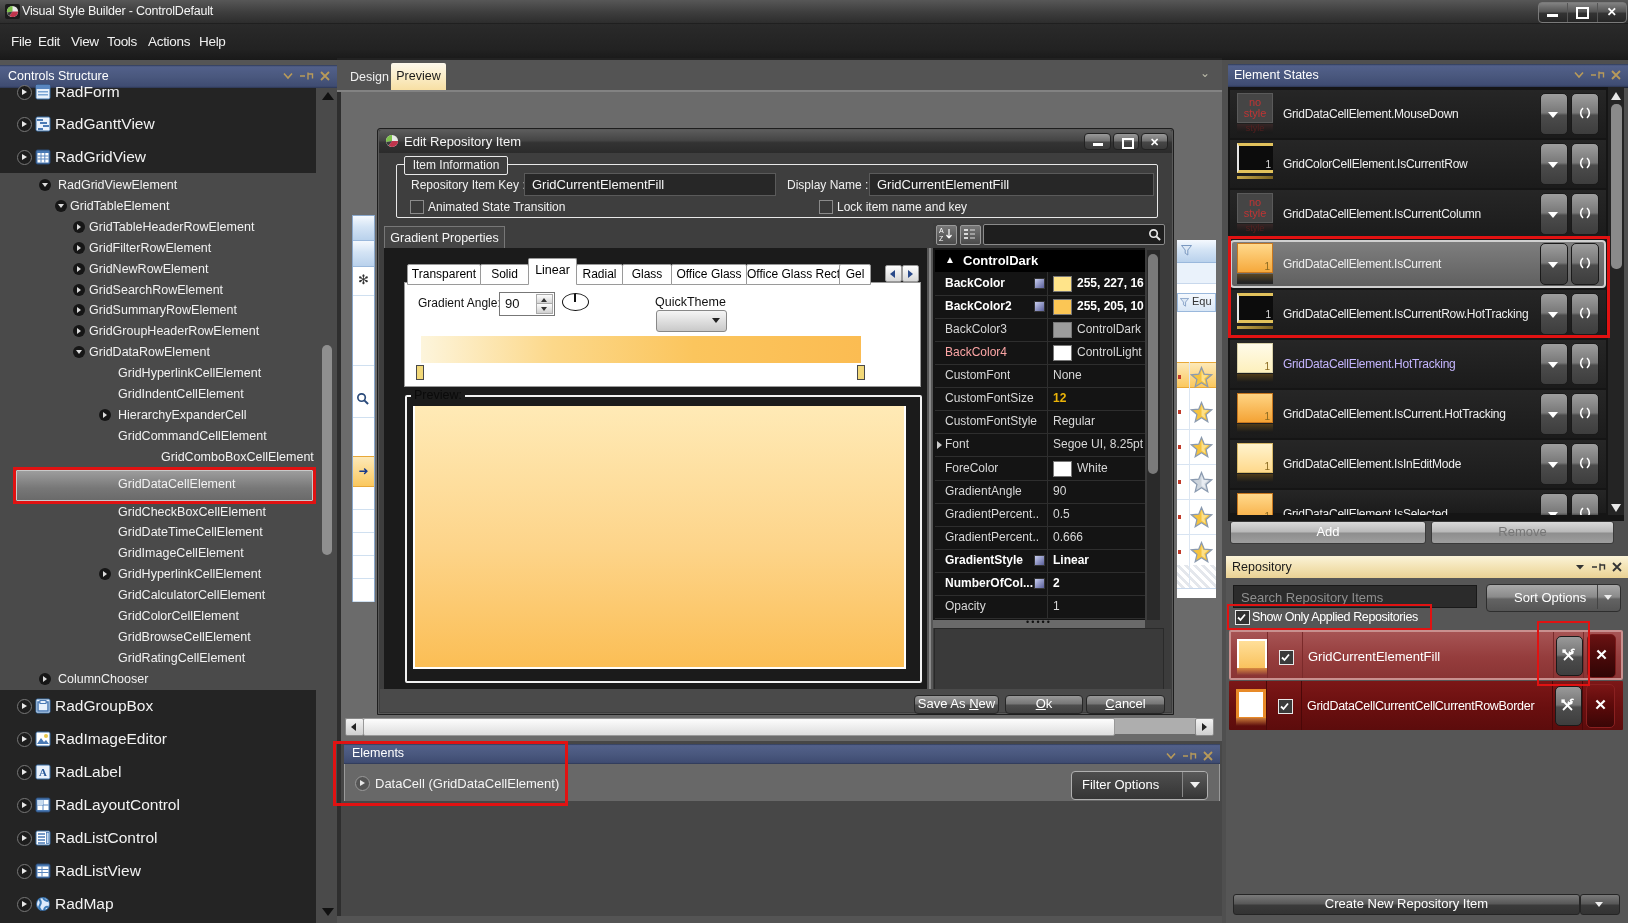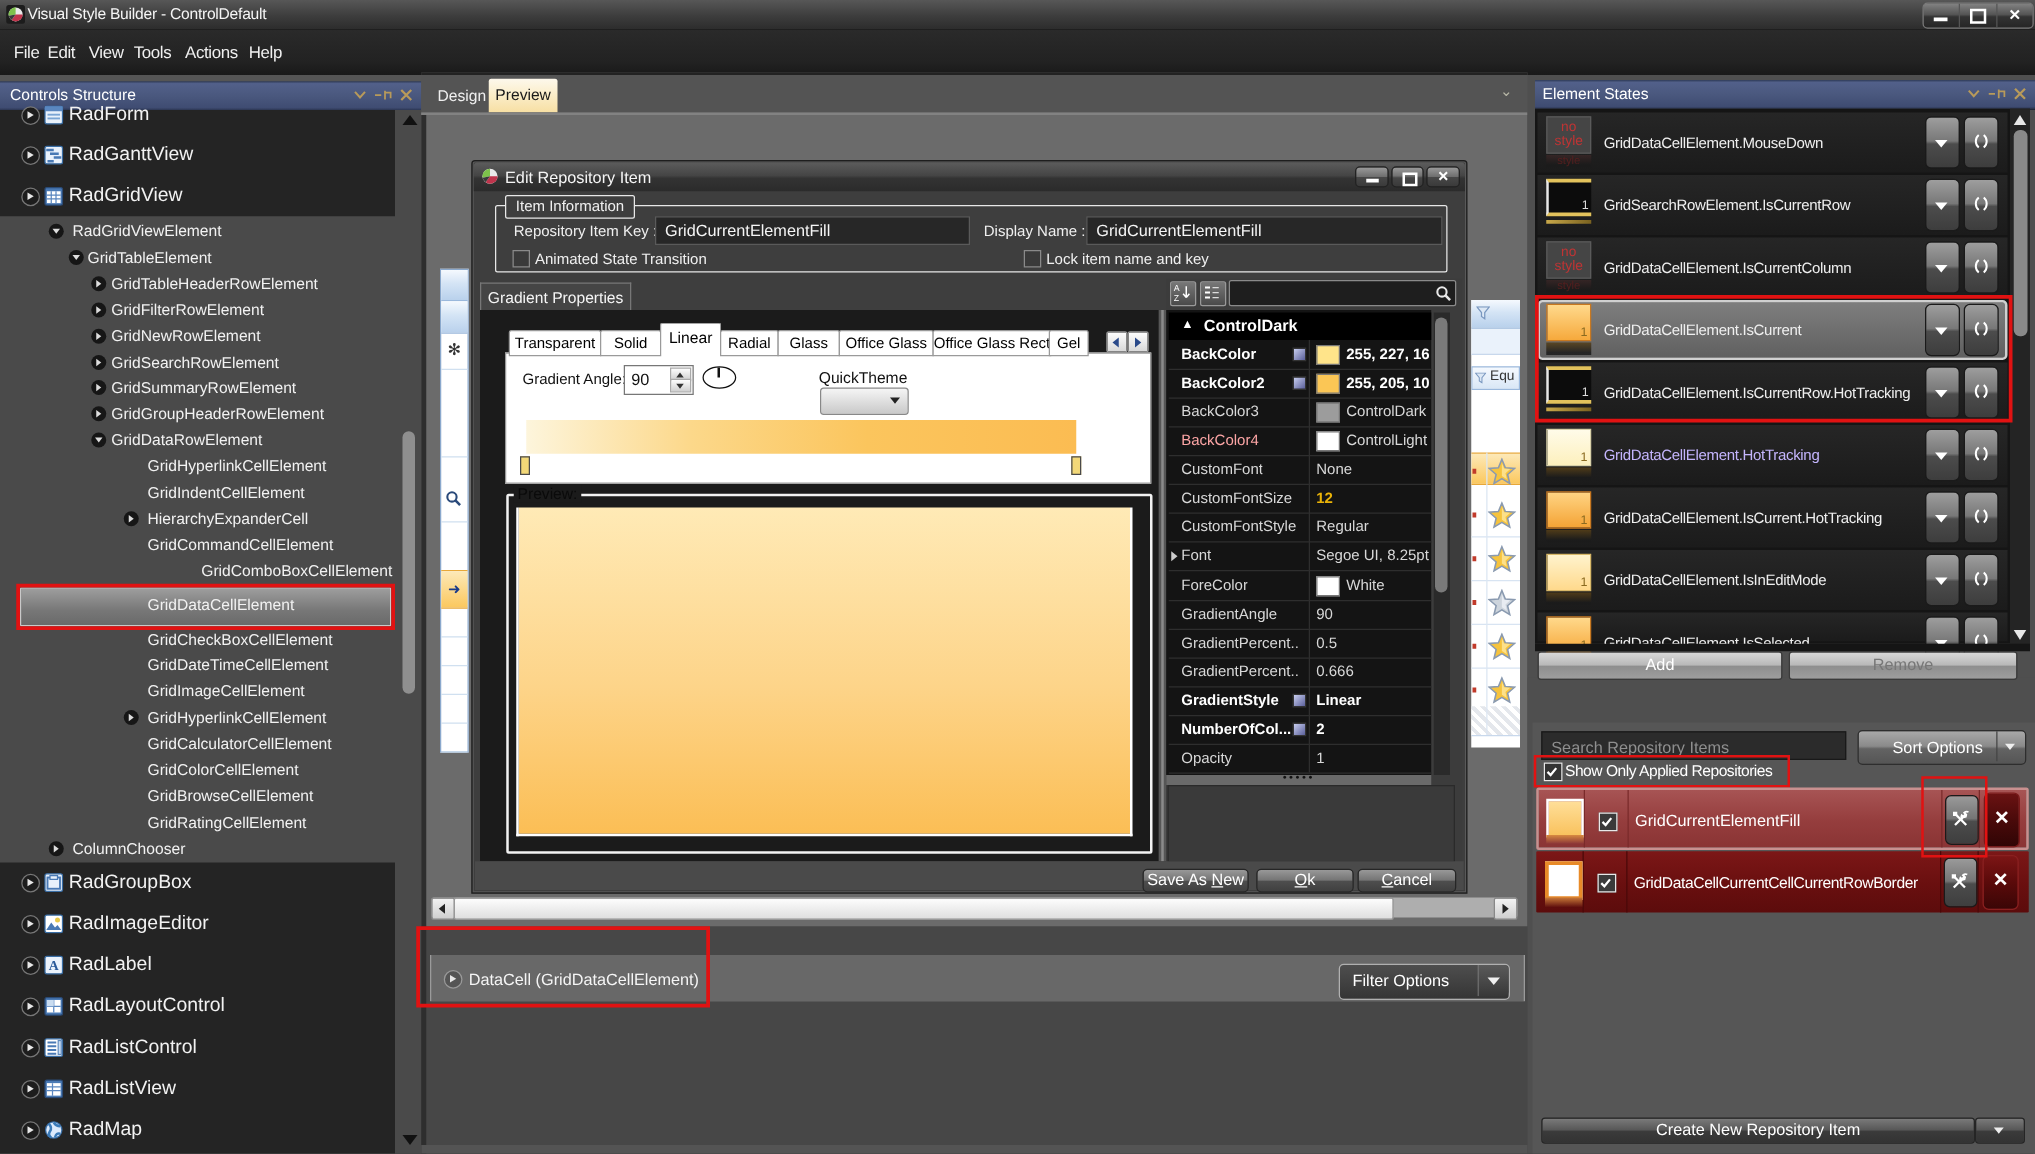--- a/index.html
+++ b/index.html
@@ -269,20 +269,30 @@
 <div class="r" style="left:345px;top:718px;width:869px;height:16px;background:#aeaeae;border-radius:2px;">
 <div style="position:absolute;left:0;top:0;width:17px;height:16px;background:linear-gradient(#f2f2f2,#cfcfcf);border:1px solid #888;border-radius:2px;">
         <div style="position:absolute;left:5px;top:4px;border-right:5px solid #222;border-top:4px solid transparent;border-bottom:4px solid transparent;"></div>
       </div>
 <div style="position:absolute;left:18px;top:0px;width:750px;height:16px;background:linear-gradient(#fdfdfd,#dedede);border:1px solid #999;border-radius:2px;"></div>
 <div style="position:absolute;right:0;top:0;width:17px;height:16px;background:linear-gradient(#f2f2f2,#cfcfcf);border:1px solid #888;border-radius:2px;">
         <div style="position:absolute;left:6px;top:4px;border-left:5px solid #222;border-top:4px solid transparent;border-bottom:4px solid transparent;"></div>
       </div>
 </div>
 
+<div class="r bluehdr" style="left:344px;top:744px;width:876px;height:20px;">
+<div class="r" style="left:8px;top:2px;">Elements</div>
+<div class="hdricons" style="top:6px;">
+        <svg width="48" height="12" viewBox="0 0 48 12">
+          <path d="M1 3.5 L5 8 L9 3.5" stroke="#b89a5a" stroke-width="1.6" fill="none"></path>
+          <path d="M17 6 h5 M25 2.5 v7 M25 4 h4.5 v4.5" stroke="#b89a5a" stroke-width="1.4" fill="none"></path>
+          <path d="M38 2 L46 10 M46 2 L38 10" stroke="#b89a5a" stroke-width="1.8" fill="none"></path>
+        </svg>
+      </div>
+</div>
 <div class="r" style="left:344px;top:764px;width:874px;height:37px;background:#686868;border:1px solid #9a9a9a;border-top:none;"></div>
 <div class="r" style="left:344px;top:801px;width:876px;height:115px;background:#474747;"></div>
 <div class="r expc" style="left:355px;top:776px;background:#555;border-color:#999;"></div>
 <div class="r" style="left:375px;top:776px;font-size:13px;color:#f5f5f5;">DataCell (GridDataCellElement)</div>
 <div class="r" style="left:1071px;top:771px;width:135px;height:27px;background:linear-gradient(#4e4e4e,#353535);border:1px solid #b0b0b0;border-radius:4px;">
 <div style="position:absolute;left:10px;top:5px;font-size:13px;color:#fff;">Filter Options</div>
 <div style="position:absolute;right:0;top:0;width:24px;height:25px;border-left:1px solid #888;background:linear-gradient(#5a5a5a,#383838);border-radius:0 4px 4px 0;">
         <div style="position:absolute;left:7px;top:10px;border-top:6px solid #f0f0f0;border-left:5px solid transparent;border-right:5px solid transparent;"></div>
       </div>
 </div>
@@ -483,21 +493,21 @@
     <div class="r esbtn" style="left:1571px;top:93px;"><svg width="24" height="38" viewBox="0 0 24 38">
         <path d="M10 14 a6.5 6.5 0 0 0 0 10 M14 14 a6.5 6.5 0 0 1 0 10" stroke="#fff" stroke-width="1.6" fill="none"></path>
       </svg></div>
     <div class="esitem" style="top:140px;height:48px;"></div>
     <div class="esico" style="left:1237px;top:143px;">
       <div style="position:absolute;left:0;top:0;width:36px;height:30px;background:#0c0c0c;border-left:2px solid #e8e8e8;border-top:3px solid #e2c25c;border-bottom:3px solid #e2c25c;box-sizing:border-box;">
         <span style="position:absolute;right:2px;bottom:0px;color:#ddd;font-size:10px;">1</span>
       </div>
       <div style="position:absolute;left:0;top:33px;width:36px;height:3px;background:linear-gradient(to right,#c8a84a,#7a6220);"></div>
     </div>
-    <div class="r" style="left:1283px;top:157px;font-size:12px;letter-spacing:-0.25px;color:#efefef;white-space:nowrap;">GridSearchRowElement.IsCurrentRow</div>
+    <div class="r" style="left:1283px;top:157px;font-size:12px;letter-spacing:-0.25px;color:#efefef;white-space:nowrap;">GridColorCellElement.IsCurrentRow</div>
     <div class="r esbtn" style="left:1540px;top:143px;">
       <div style="position:absolute;left:7px;top:18px;border-top:6px solid #fff;border-left:5.5px solid transparent;border-right:5.5px solid transparent;"></div>
     </div>
     <div class="r esbtn" style="left:1571px;top:143px;"><svg width="24" height="38" viewBox="0 0 24 38">
         <path d="M10 14 a6.5 6.5 0 0 0 0 10 M14 14 a6.5 6.5 0 0 1 0 10" stroke="#fff" stroke-width="1.6" fill="none"></path>
       </svg></div>
     <div class="esitem" style="top:190px;height:48px;"></div>
     <div class="esico" style="left:1237px;top:193px;">
       <div style="position:absolute;left:0;top:0;width:36px;height:30px;background:#454545;border:1px solid #5a5a5a;color:#c03434;font-size:11px;line-height:11px;text-align:center;padding-top:3px;box-sizing:border-box;">no<br>style</div>
       <div style="position:absolute;left:0;top:31px;width:36px;height:10px;background:linear-gradient(#382626,#1b1b1b 80%);opacity:0.9;color:#5a2020;font-size:9px;text-align:center;line-height:8px;overflow:hidden;">style</div>
@@ -591,20 +601,28 @@
       <div style="position:absolute;left:7px;top:18px;border-top:6px solid #fff;border-left:5.5px solid transparent;border-right:5.5px solid transparent;"></div>
     </div>
     <div class="r esbtn" style="left:1571px;top:493px;"><svg width="24" height="38" viewBox="0 0 24 38">
         <path d="M10 14 a6.5 6.5 0 0 0 0 10 M14 14 a6.5 6.5 0 0 1 0 10" stroke="#fff" stroke-width="1.6" fill="none"></path>
       </svg></div>
     <div class="r redbox" style="left:1228px;top:236px;width:376px;height:96px;"></div>
     <div class="r" style="left:1228px;top:515px;width:396px;height:6px;background:#151515;"></div>
     <div class="r" style="left:1222px;top:542px;width:406px;height:14px;background:#4f4f4f;"></div>
     <div class="r" style="left:1230px;top:521px;width:194px;height:21px;background:linear-gradient(#d9d9d9,#b8b8b8 48%,#8e8e8e 52%,#9e9e9e);border:1px solid #3a3a3a;border-radius:3px;color:#fff;font-size:13px;text-align:center;line-height:20px;">Add</div>
     <div class="r" style="left:1431px;top:521px;width:181px;height:21px;background:linear-gradient(#d9d9d9,#b8b8b8 48%,#8e8e8e 52%,#9e9e9e);border:1px solid #3a3a3a;border-radius:3px;color:#777;font-size:13px;text-align:center;line-height:20px;">Remove</div>
+    <div class="r" style="left:1226px;top:556px;width:402px;height:22px;background:linear-gradient(#fbf3d8,#f3e3b4 50%,#e9d194);border-bottom:1px solid #8a7a50;color:#1a1a1a;font-size:12.5px;">
+      <span style="position:absolute;left:6px;top:4px;">Repository</span>
+      <span style="position:absolute;right:5px;top:5px;"><svg width="48" height="12" viewBox="0 0 48 12">
+          <path d="M1 4 L5 8.5 L9 4" fill="#333"></path>
+          <path d="M17 6 h5 M25 2.5 v7 M25 4 h4.5 v4.5" stroke="#333" stroke-width="1.4" fill="none"></path>
+          <path d="M38 2 L46 10 M46 2 L38 10" stroke="#333" stroke-width="1.8" fill="none"></path>
+        </svg></span>
+    </div>
     <div class="r" style="left:1226px;top:578px;width:402px;height:345px;background:#565656;"></div>
     <div class="r" style="left:1233px;top:585px;width:244px;height:23px;background:#2b2b2b;border:1px solid #191919;color:#8f8f8f;font-size:13px;line-height:23px;padding-left:7px;box-sizing:border-box;">Search Repository Items</div>
     <div class="r" style="left:1486px;top:584px;width:133px;height:26px;background:linear-gradient(#a9a9a9,#8a8a8a 46%,#636363 54%,#555);border:1px solid #2e2e2e;border-radius:4px;color:#fff;font-size:13px;">
       <span style="position:absolute;left:27px;top:5px;">Sort Options</span>
       <div style="position:absolute;right:0;top:0;width:22px;height:24px;border-left:1px solid #444;">
         <div style="position:absolute;left:6px;top:10px;border-top:5px solid #eee;border-left:4.5px solid transparent;border-right:4.5px solid transparent;"></div>
       </div>
     </div>
     <div class="r" style="left:1235px;top:610px;width:13px;height:13px;background:#333;border:1.5px solid #e8e8e8;"><svg width="11" height="11" viewBox="0 0 11 11">
         <path d="M2 5.5 L4.5 8 L9 2.5" stroke="#fff" stroke-width="1.8" fill="none"></path>

